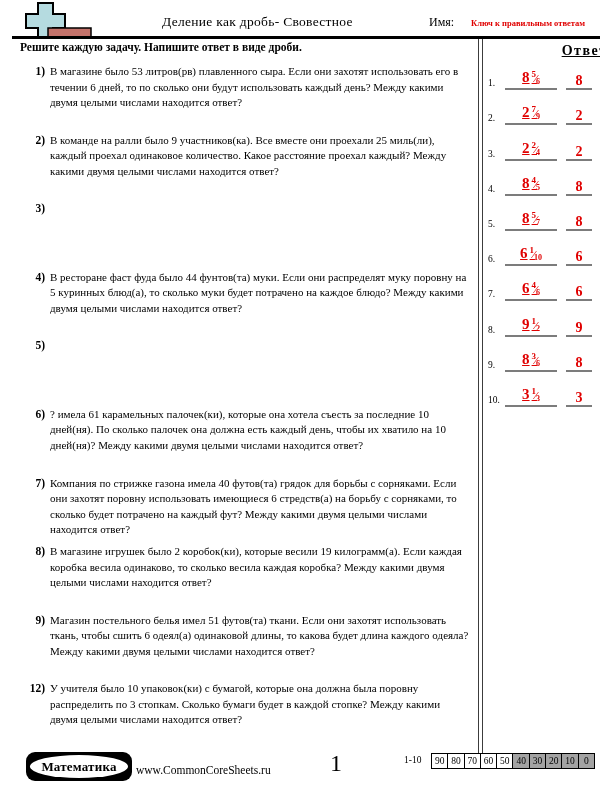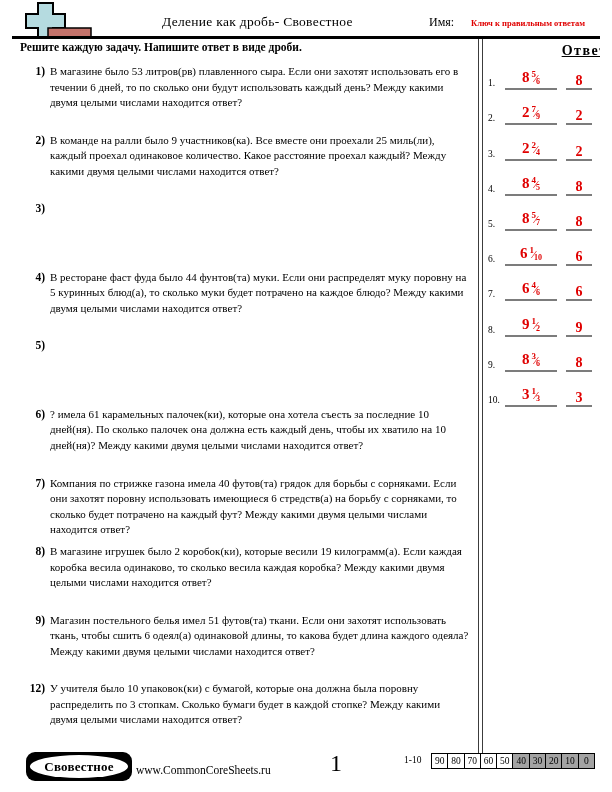--- a/index.html
+++ b/index.html
@@ -30,21 +30,21 @@
   .arow { height:35.2px; display:flex; align-items:flex-end; }
   .anum { width:17px; font-size:9.5px; padding-bottom:2px; flex:none; }
   .blank {
     border-bottom:2px solid #7c7c7c; display:flex; justify-content:center;
     align-items:flex-end; height:24px; flex:none; color:#e00000; font-weight:bold;
   }
   .b1 { width:52px; margin-right:9px; }
   .b2 { width:26px; margin-right:9px; }
   .b3 { width:23px; }
   .ival { font-size:14px; line-height:15px; }
-  .frac { white-space:nowrap; line-height:16px; }
+  .frac { white-space:nowrap; line-height:16px;text-decoration:underline; }
   .fw { font-size:15px; }
   .fn { font-size:9px; position:relative; top:-5px; margin-left:2px; }
   .fs { font-size:11px; margin:0 -1px; }
   .fd { font-size:8px; position:relative; top:2px; }
   
   .problems { position:absolute; left:14px; top:64px; width:450px; }
   .problem { height:68.6px; display:flex; align-items:flex-start; }
   .pnum { font-weight:bold; font-size:11.5px; min-width:24px; text-align:right;
           padding-right:5px; line-height:15.5px; flex:none; }
   .ptext { font-size:11px; line-height:15.5px; width:419px; }
@@ -254,21 +254,21 @@
       <span class="ptext">Магазин постельного белья имел 51 футов(та) ткани. Если они захотят использовать ткань, чтобы сшить 6 одеял(а) одинаковой длины, то какова будет длина каждого одеяла? Между какими двумя целыми числами находится ответ?</span>
     </div>
     <div class="problem">
       <span class="pnum">12)</span>
       <span class="ptext">У учителя было 10 упаковок(ки) с бумагой, которые она должна была поровну распределить по 3 стопкам. Сколько бумаги будет в каждой стопке? Между какими двумя целыми числами находится ответ?</span>
     </div>
   </div>
 
   <div class="badge">
     <div class="badge-oval">
-      <span class="badge-text">Свовестное</span>
+      <span class="badge-text">Математика</span>
     </div>
   </div>
   <div class="website">www.CommonCoreSheets.ru</div>
   <div class="pagenum">1</div>
   <div class="score-label">1-10</div>
   <div class="score-table">
     <span class="cell">90</span>
     <span class="cell">80</span>
     <span class="cell">70</span>
     <span class="cell">60</span>

